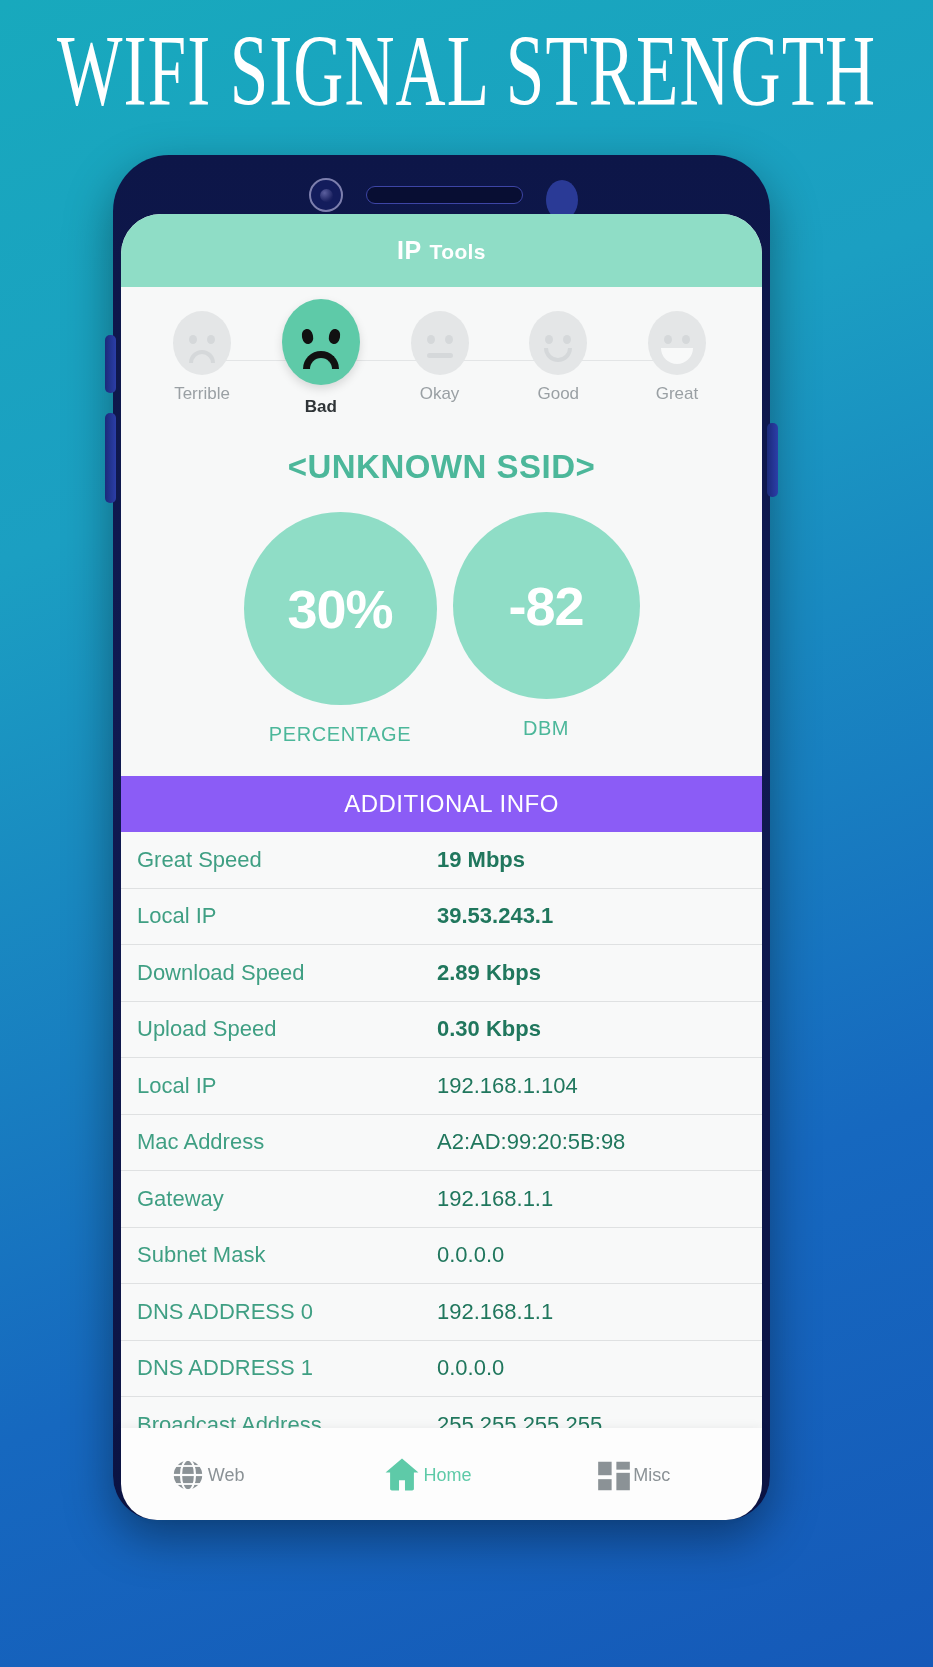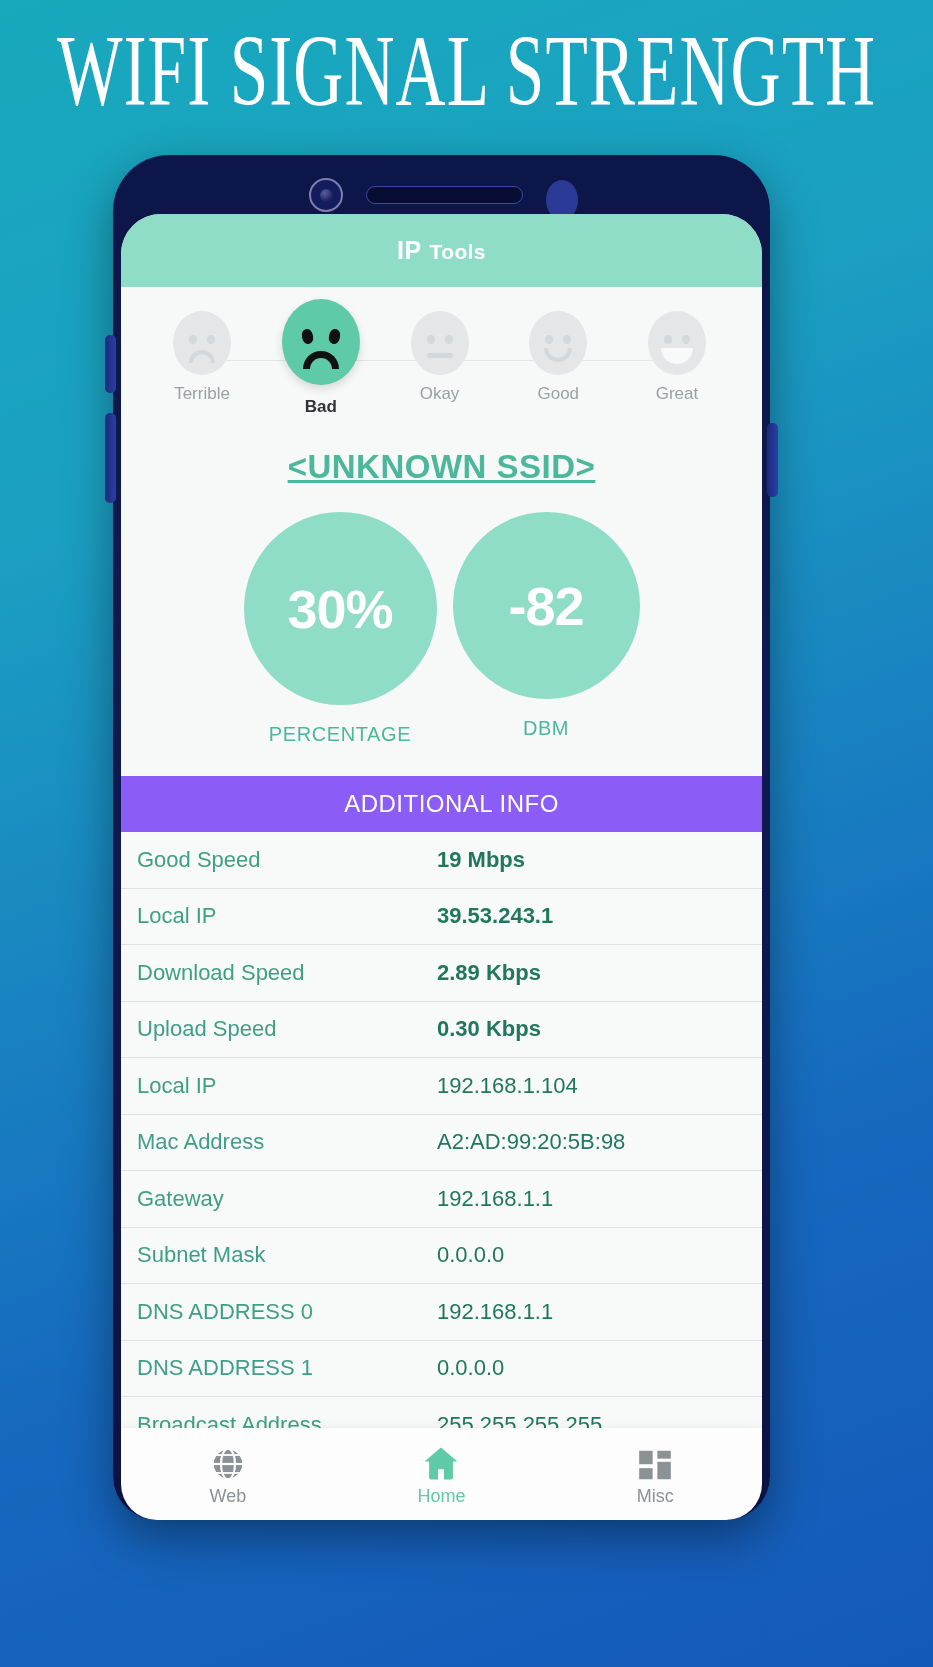--- a/index.html
+++ b/index.html
@@ -125,21 +125,21 @@
   
   .mouth.smile-open { bottom:11px; width:32px; height:16px;
      background:#f8f9f9; border-radius:0 0 32px 32px; }
 
   .rate-label { margin-top:9px; font-size:17px; color:#9aa0a4; }
   .rate-item.active .rate-label { color:#2f3437; font-weight:bold;
      margin-top:12px; }
 
   
   .ssid { text-align:center; color:#4cb79a; font-size:33px; font-weight:bold;
-          letter-spacing:.5px; margin-top:28px;text-decoration:underline; }
+          letter-spacing:.5px; margin-top:28px; }
   .gauges { display:flex; justify-content:center; gap:16px; margin-top:26px; }
   .gauge { display:flex; flex-direction:column; align-items:center; }
   .bubble { width:193px; height:193px; border-radius:50%; background:#8fddc6;
             display:flex; align-items:center; justify-content:center; }
   .bubble.small { width:187px; height:187px; }
   .bubble span { color:#fff; font-size:54px; font-weight:bold; letter-spacing:-1px; }
   .gauge-label { margin-top:18px; font-size:20px; color:#4cb79a; letter-spacing:.6px; }
 
   
   .info-header {
@@ -156,21 +156,21 @@
   .info-val { color:#20775d; font-size:22px; }
   .info-val.bold { font-weight:bold; }
 
   
   .navbar {
     position:absolute; left:8px; bottom:0; width:641px; height:92px;
     background:#fdfdfd; border-radius:0 0 36px 36px;
     display:flex; align-items:center; justify-content:space-around;
     box-shadow:0 -2px 10px rgba(0,0,0,.05);
   }
-  .nav-item { display:flex; flex-direction:column; align-items:center; width:120px; }
+  .nav-item { display:flex; flex-direction:row; align-items:center; width:120px; }
   .nav-label { font-size:18px; color:#8b9296; margin-top:2px; }
   .nav-item.active .nav-label { color:#5ecaa8; }
   .nav-icon { height:42px; display:flex; align-items:flex-end; justify-content:center; }
 </style>
 </head>
 <body>
 
 <div class="banner">
   <div class="banner-title">WIFI SIGNAL STRENGTH</div>
 </div>
@@ -260,21 +260,21 @@
           <div class="gauge-label">DBM</div>
         </div>
       </div>
 
       <div class="info-header">
         <span>ADDITIONAL INFO</span>
       </div>
 
       <div class="info-list" id="info-list">
           <div class="info-row">
-            <div class="info-key">Good Speed</div>
+            <div class="info-key">Great Speed</div>
             <div class="info-val bold">19 Mbps</div>
           </div>
           <div class="info-row">
             <div class="info-key">Local IP</div>
             <div class="info-val bold">39.53.243.1</div>
           </div>
           <div class="info-row">
             <div class="info-key">Download Speed</div>
             <div class="info-val bold">2.89 Kbps</div>
           </div>

